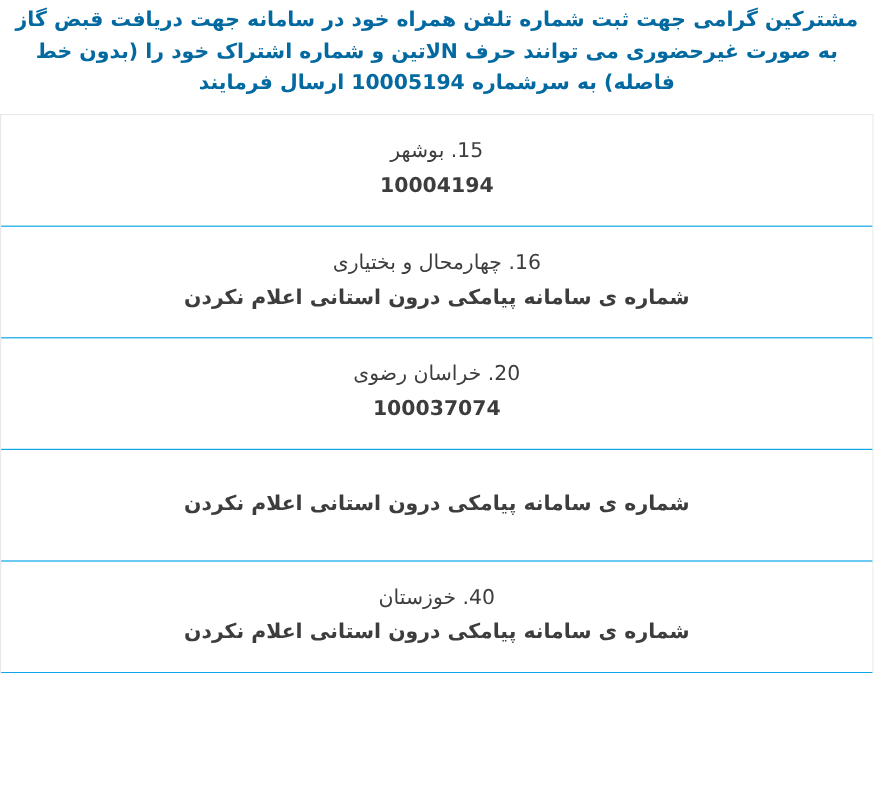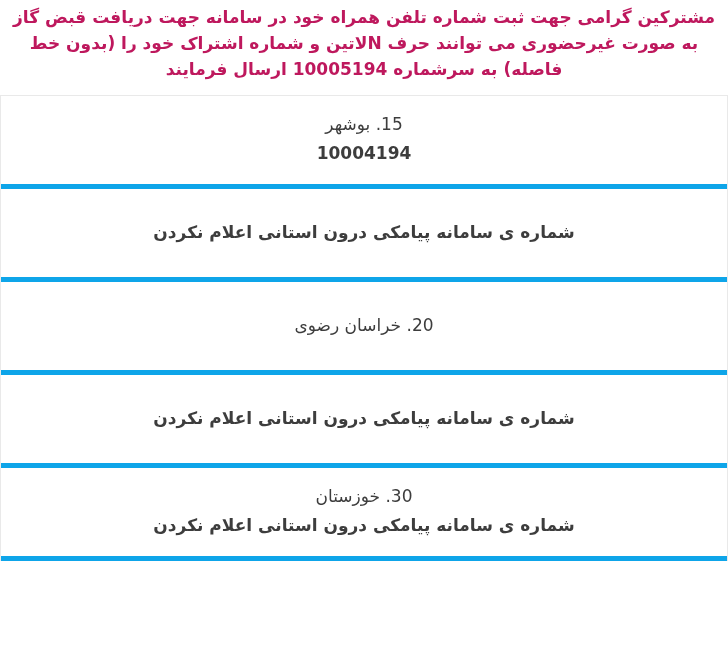--- a/index.html
+++ b/index.html
@@ -19,33 +19,33 @@
     box-sizing: border-box;
   }
   .intro {
     box-sizing: border-box;
     width: 728px;
     padding: 4px 6px 0 6px;
     text-align: center;
     font-size: 17px;
     line-height: 26px;
     font-weight: 700;
-    color: #be185d;
+    color: #0369a1;
     margin-bottom: 13px;
   }
   .province-table {
     box-sizing: border-box;
     width: 728px;
     border: 1px solid #e9e9e9;
     border-bottom: none;
   }
   .row {
     box-sizing: border-box;
     height: 93px;
-    border-bottom: 5px solid #0ea5e9;
+    border-bottom: 1px solid #0ea5e9;
     display: flex;
     flex-direction: column;
     align-items: center;
     justify-content: center;
     padding-bottom: 2px;
   }
   .row-title {
     font-size: 17px;
     font-weight: 400;
     line-height: 29px;
@@ -70,33 +70,35 @@
 
   <div class="intro">مشترکین گرامی جهت ثبت شماره تلفن همراه خود در سامانه جهت دریافت قبض گاز به صورت غیرحضوری می توانند حرف  Nلاتین و شماره اشتراک خود را (بدون خط فاصله) به سرشماره 10005194 ارسال فرمایند</div>
 
   <div class="province-table" id="province-table">
   <div class="row">
     <div class="row-title">15. بوشهر</div>
     <div class="row-value">10004194</div>
   </div>
 
   <div class="row">
+    <div class="row-title">16. چهارمحال و بختیاری</div>
     <div class="row-value">شماره ی سامانه پیامکی درون استانی اعلام نکردن</div>
   </div>
 
 
   <div class="row">
     <div class="row-title">20. خراسان رضوی</div>
+    <div class="row-value">100037074</div>
   </div>
 
   <div class="row">
     <div class="row-value">شماره ی سامانه پیامکی درون استانی اعلام نکردن</div>
   </div>
 
   <div class="row">
-    <div class="row-title">30. خوزستان</div>
+    <div class="row-title">40. خوزستان</div>
     <div class="row-value">شماره ی سامانه پیامکی درون استانی اعلام نکردن</div>
   </div>
 </div>
 
   <div class="tail-space"></div>
 
 </div>
 
 </body></html>

